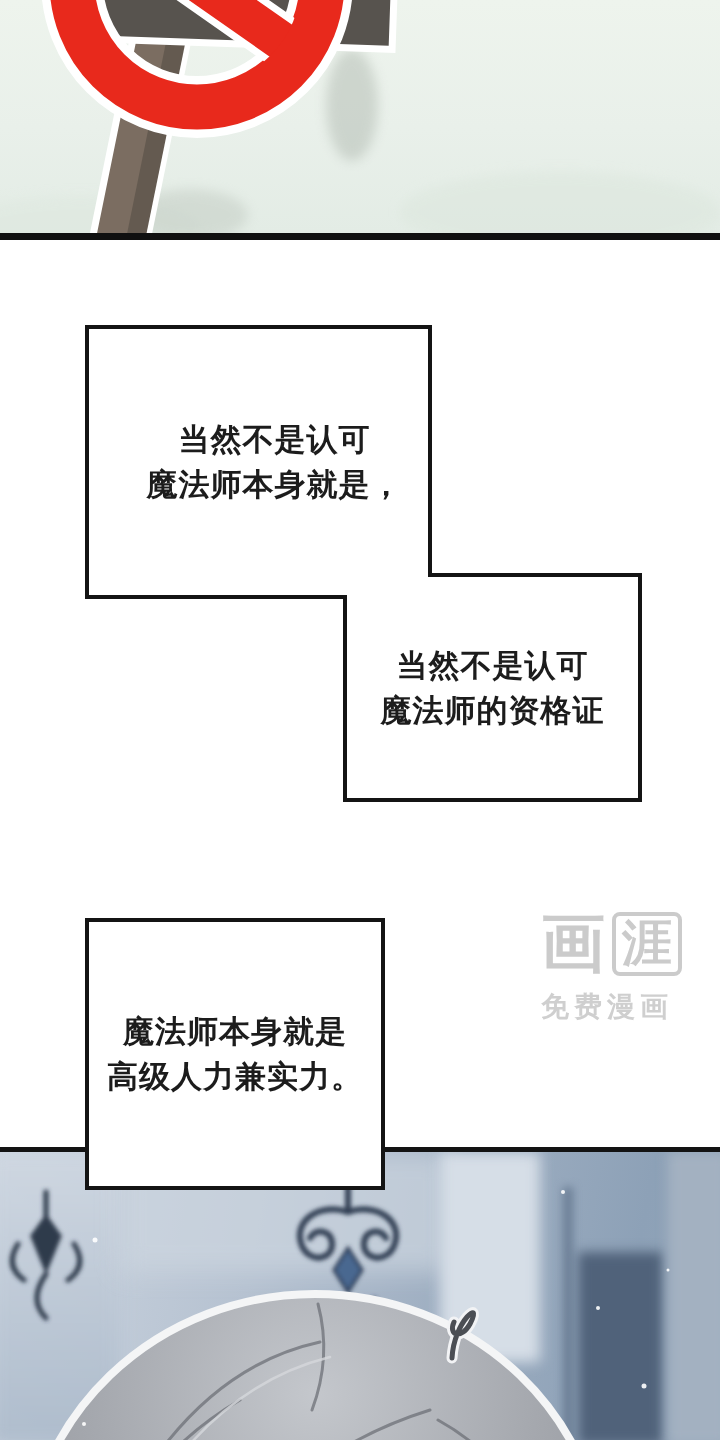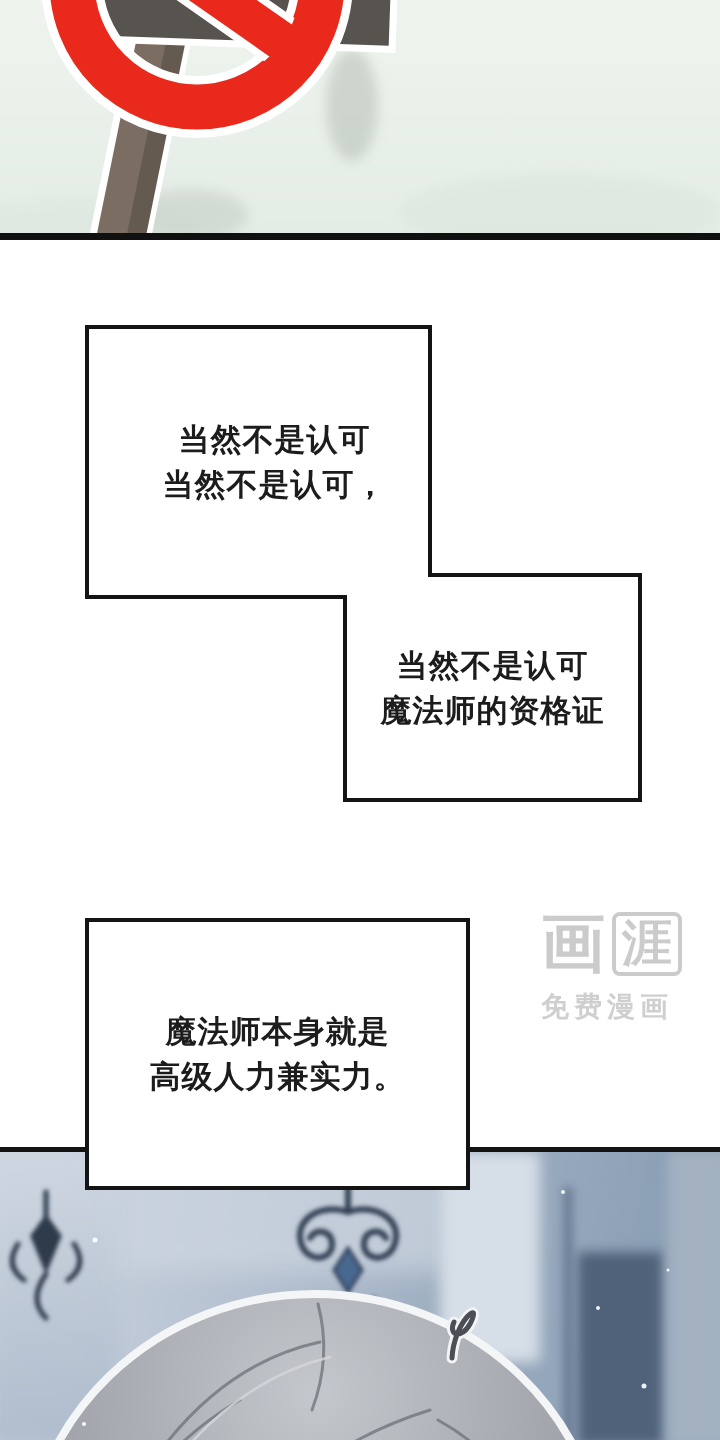--- a/index.html
+++ b/index.html
@@ -14,21 +14,21 @@
 
   
   #bubble12{position:absolute;left:0;top:0;width:720px;height:1440px;z-index:3;pointer-events:none;}
   .bubble-text{position:absolute;display:flex;flex-direction:column;justify-content:center;
                align-items:center;text-align:center;color:#1c1c1c;font-weight:600;
                font-size:31px;line-height:45px;letter-spacing:1px;z-index:4;}
   #b1text{left:103px;top:327px;width:343px;height:270px;}
   #b2text{left:345px;top:575px;width:295px;height:225px;}
 
   
-  #bubble3{position:absolute;left:85px;top:918px;width:385px;height:272px;background:#fff;
+  #bubble3{position:absolute;left:85px;top:918px;width:300px;height:272px;background:#fff;
            border:4px solid #141414;box-sizing:border-box;display:flex;flex-direction:column;
            justify-content:center;align-items:center;text-align:center;color:#1c1c1c;
            font-weight:600;font-size:31px;line-height:45px;letter-spacing:1px;z-index:4;}
 
   
   #watermark{position:absolute;left:541px;top:900px;width:175px;color:#c7c7c7;opacity:.92;z-index:1;}
   #wm-logo{display:flex;align-items:center;gap:7px;font-weight:bold;font-size:64px;
            text-shadow:0 0 3px #ffffff;}
   #wm-char2{display:inline-flex;align-items:center;justify-content:center;width:70px;height:64px;
             border:4px solid #c7c7c7;border-radius:8px;box-sizing:border-box;font-size:50px;}
@@ -163,21 +163,21 @@
       </g>
     </svg>
   </div>
 
   <svg id="bubble12" viewBox="0 0 720 1440">
     <polygon points="87,327 430,327 430,575 640,575 640,800 345,800 345,597 87,597" fill="#ffffff" stroke="#141414" stroke-width="4" stroke-linejoin="miter"></polygon>
   </svg>
 
   <div class="bubble-text" id="b1text">
     <div>当然不是认可</div>
-    <div>当然不是认可，</div>
+    <div>魔法师本身就是，</div>
   </div>
 
   <div class="bubble-text" id="b2text">
     <div>当然不是认可</div>
     <div>魔法师的资格证</div>
   </div>
 
   <div id="bubble3">
     <div>魔法师本身就是</div>
     <div>高级人力兼实力。</div>

